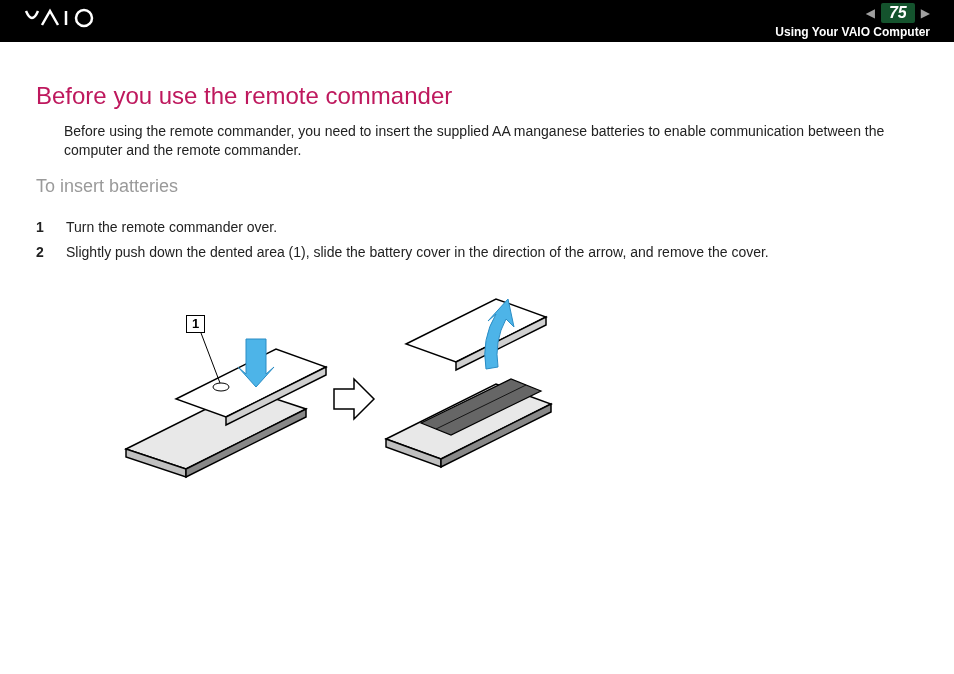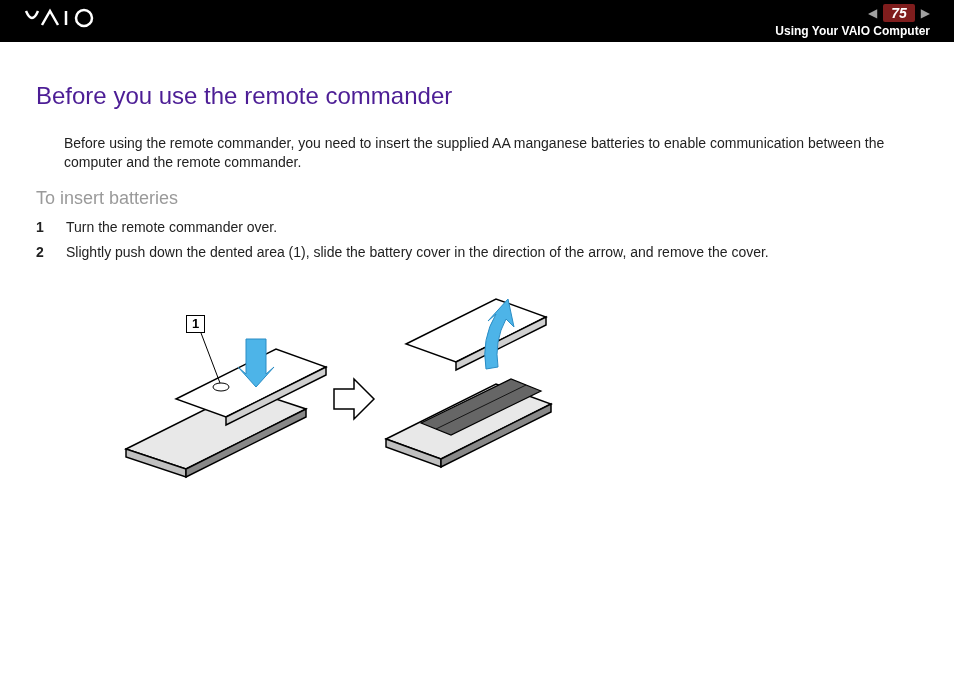--- a/index.html
+++ b/index.html
@@ -39,55 +39,55 @@
       display: flex;
       align-items: center;
       gap: 6px;
     }
     .nav-arrow {
       color: #a0a0a0;
       font-size: 12px;
       cursor: pointer;
     }
     .page-number {
-      background: #7f1d1d;
+      background: #14532d;
       color: #ffffff;
-      font-size: 14px;
+      font-size: 16px;
       font-weight: bold;
       font-style: italic;
       padding: 1px 8px;
       border-radius: 2px;
     }
     .section-title {
       color: #ffffff;
       font-size: 12px;
       font-weight: bold;
       text-align: center;
     }
     .content {
       padding: 40px 36px;
     }
     .heading {
       font-size: 24px;
       font-weight: normal;
-      color: #4c1d95;
-      margin-bottom: 24px;
+      color: #be185d;
+      margin-bottom: 12px;
     }
     .paragraph {
       font-size: 14px;
       color: #222222;
       line-height: 1.35;
       margin-bottom: 16px;
       margin-left: 28px;
     }
     .subheading {
       font-size: 18px;
       font-weight: normal;
       color: #9a9a9a;
-      margin-bottom: 8px;
+      margin-bottom: 20px;
     }
     .step-list {
       list-style: none;
     }
     .step-item {
       display: flex;
       gap: 18px;
       font-size: 14px;
       color: #222222;
       line-height: 1.5;

